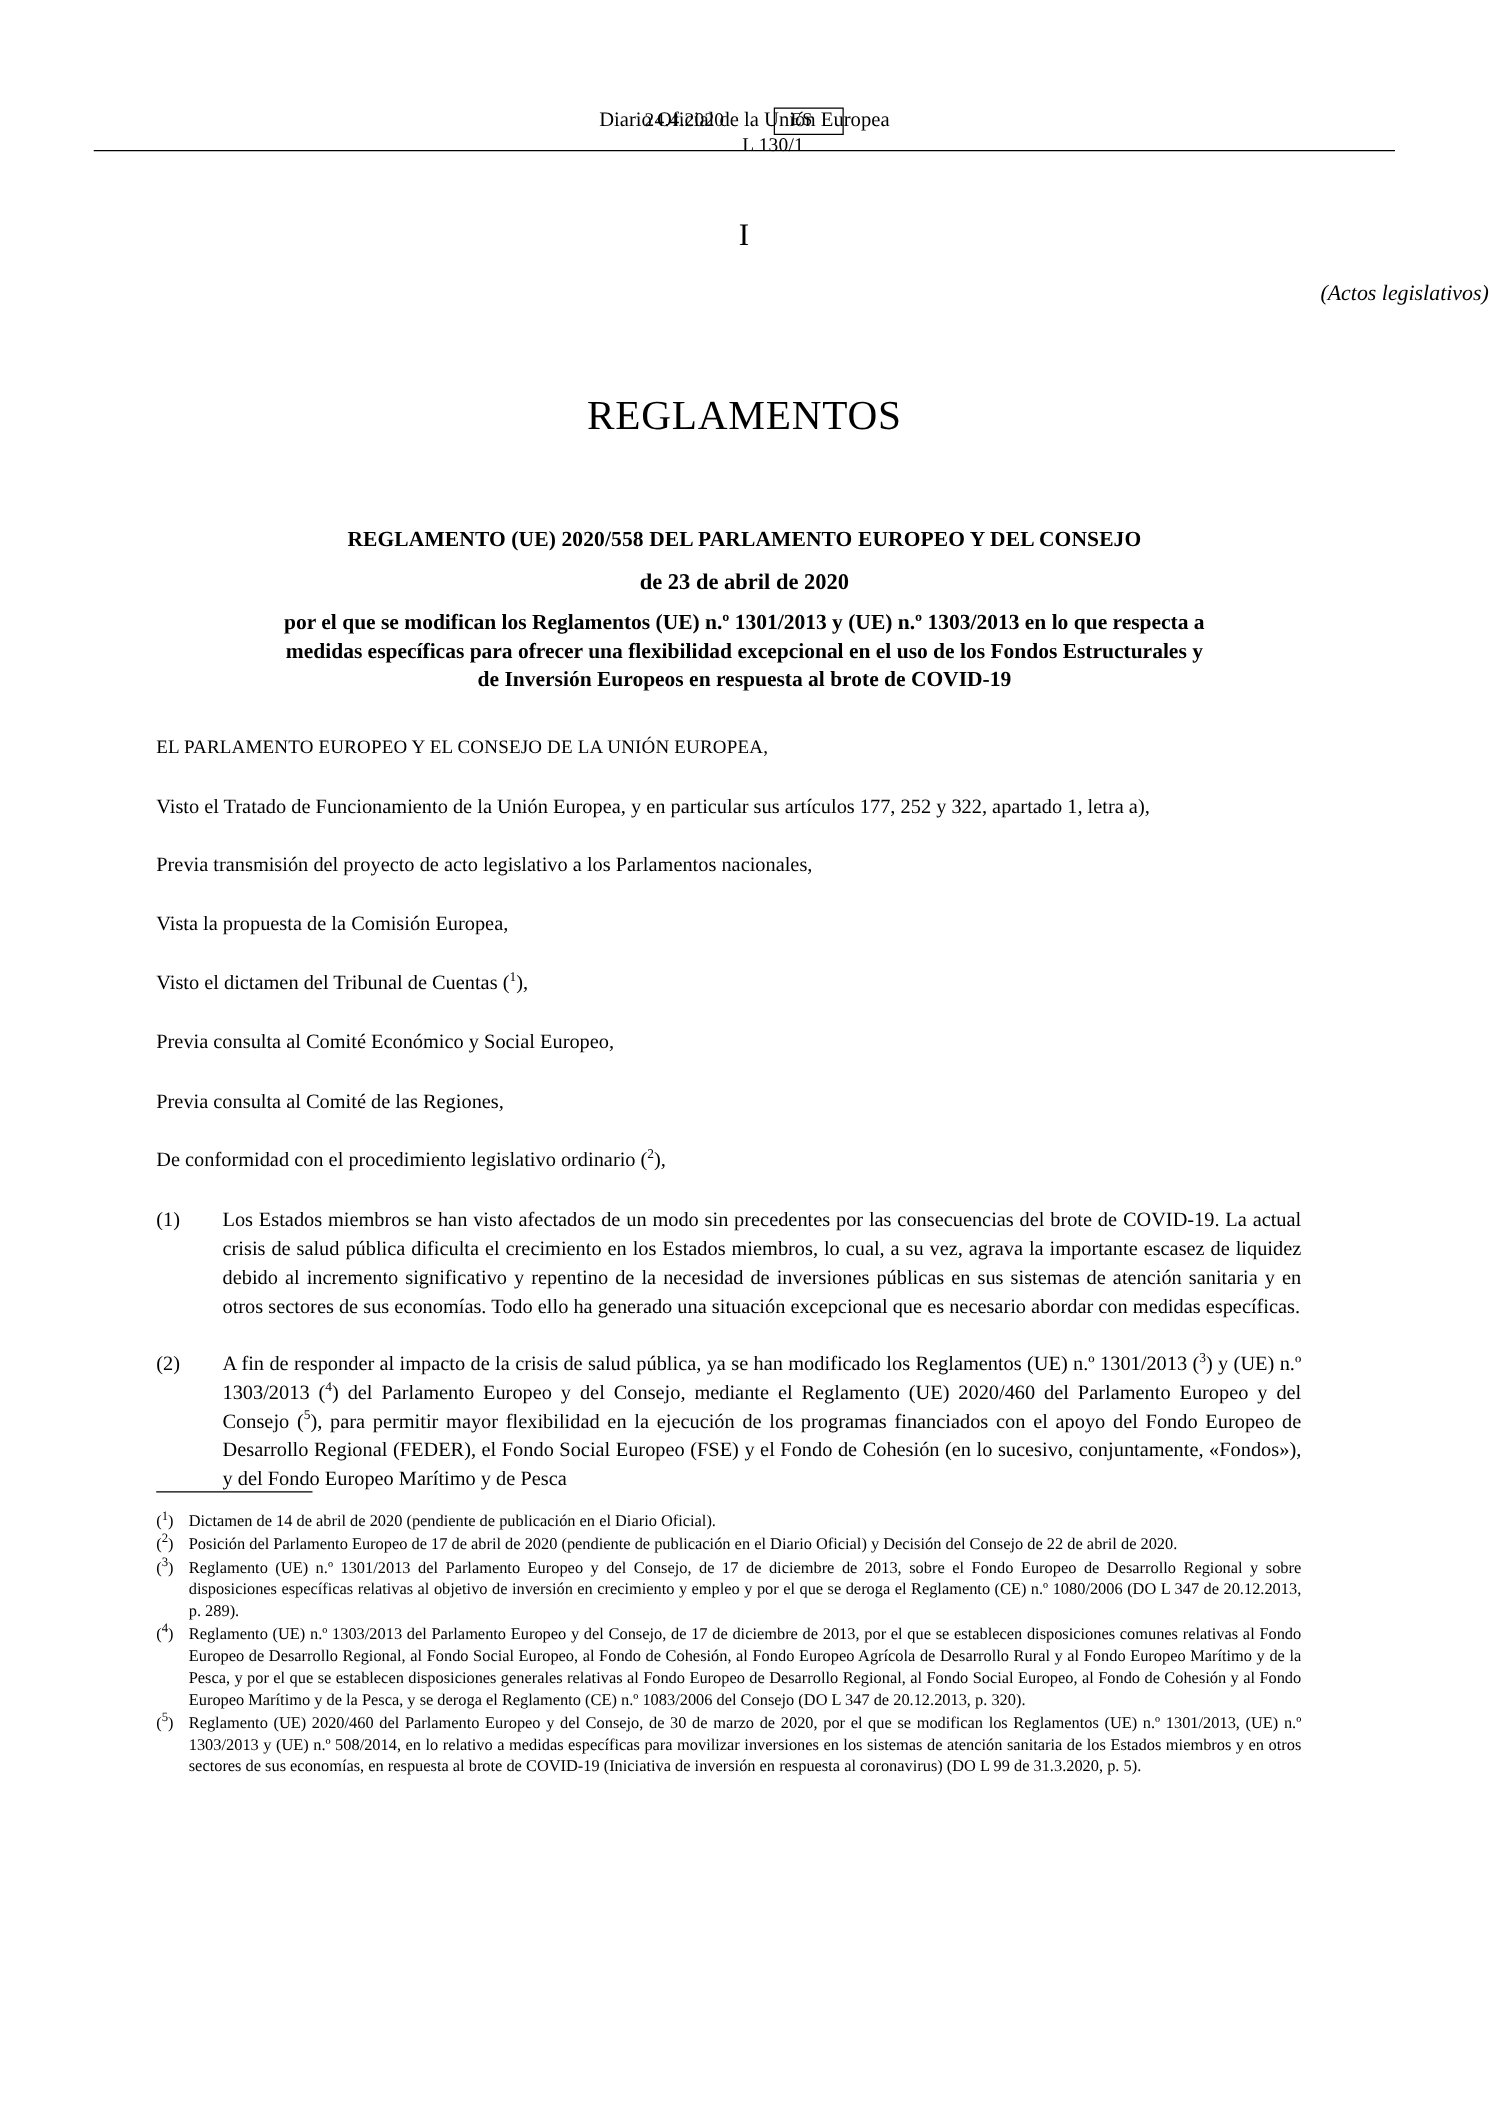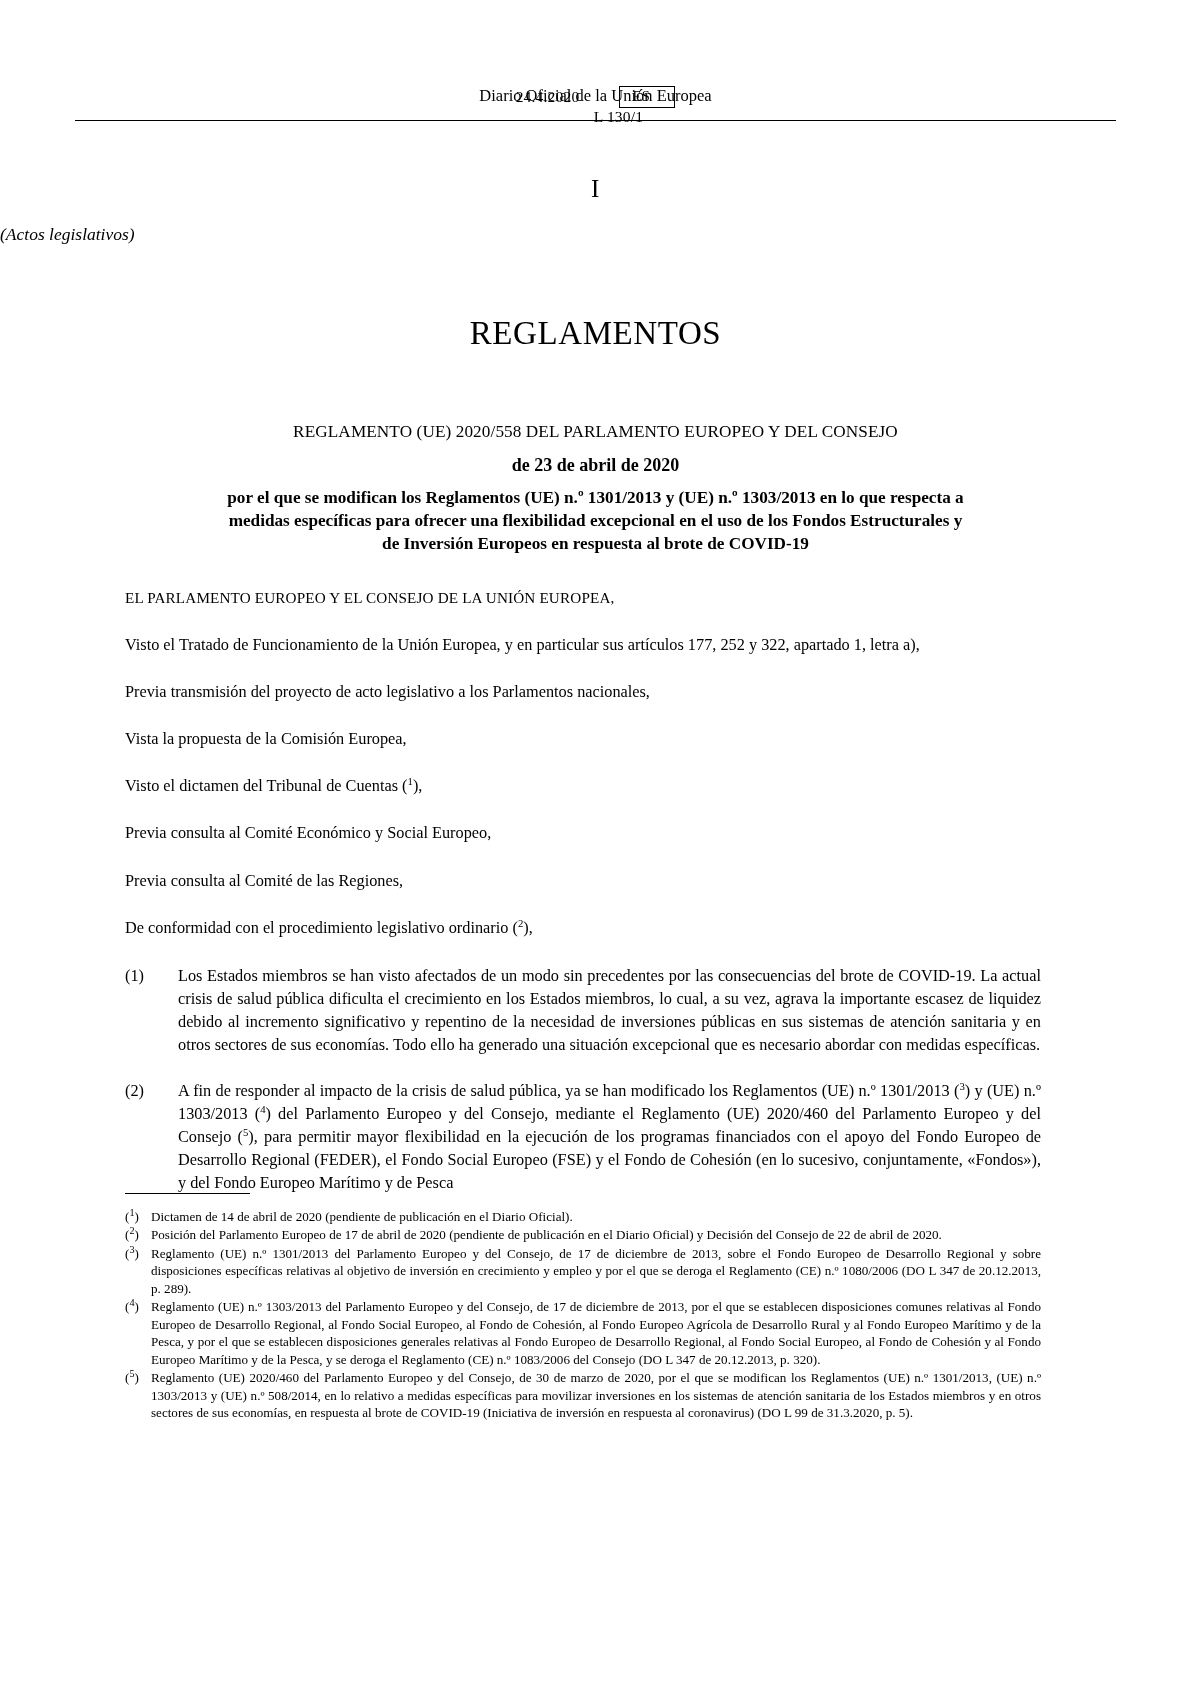--- a/index.html
+++ b/index.html
@@ -84,40 +84,40 @@
     left: 0; right: 0;
     top: 175px;
     text-align: center;
     font-size: 25px;
     letter-spacing: 0.5px;
   }
   .part-subtitle {
     position: absolute;
     left: 0; right: 0;
     top: 224px;
-    text-align: left;
+    text-align: right;
     font-size: 17.5px;
     font-style: italic;
   }
   .section-heading {
     position: absolute;
     left: 0; right: 0;
     top: 315px;
     text-align: center;
     font-size: 33px;
     letter-spacing: 0.6px;
   }
 
   .act-title {
     position: absolute;
     left: 150px;
     width: 891px;
     top: 422px;
     text-align: center;
-    font-weight: normal;
+    font-weight: bold;
     font-size: 17.2px;
     letter-spacing: 0.1px;
   }
   .act-date {
     position: absolute;
     left: 150px;
     width: 891px;
     top: 455px;
     text-align: center;
     font-weight: bold;

